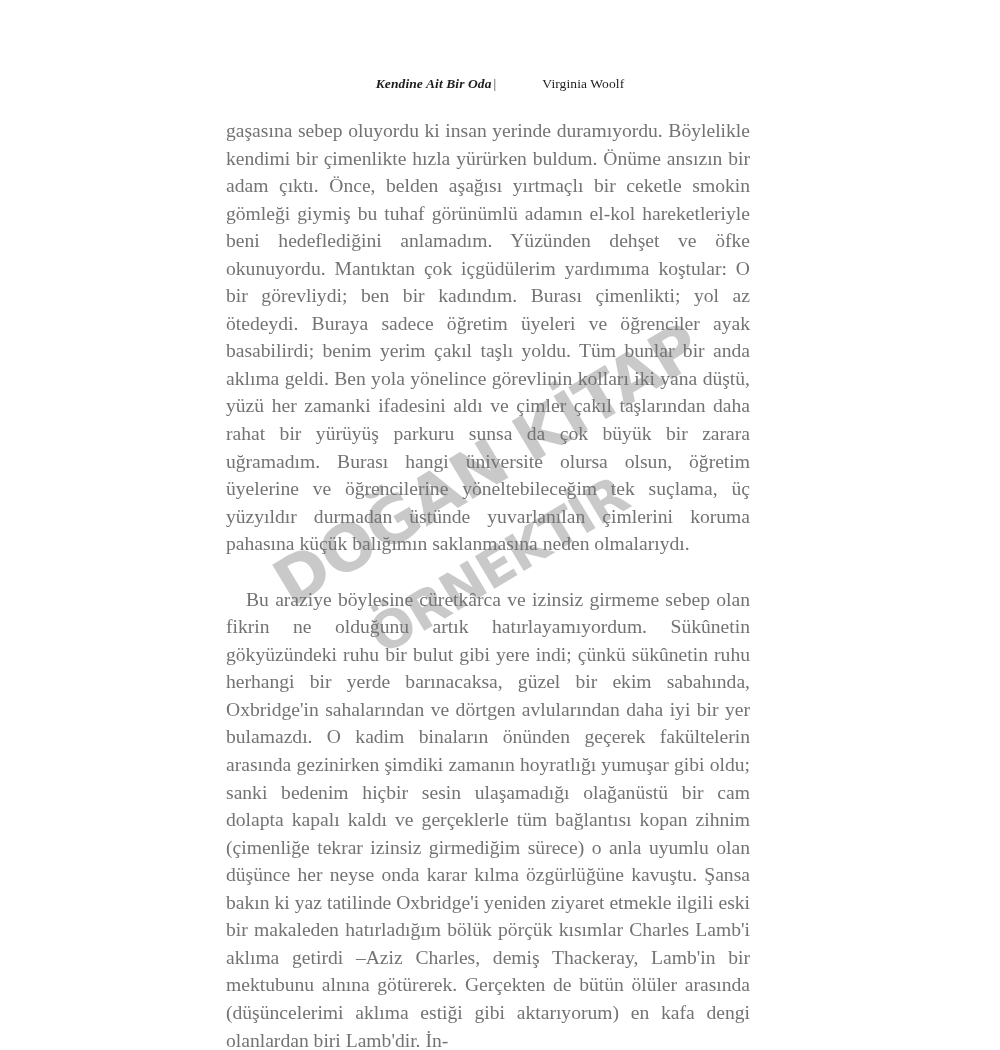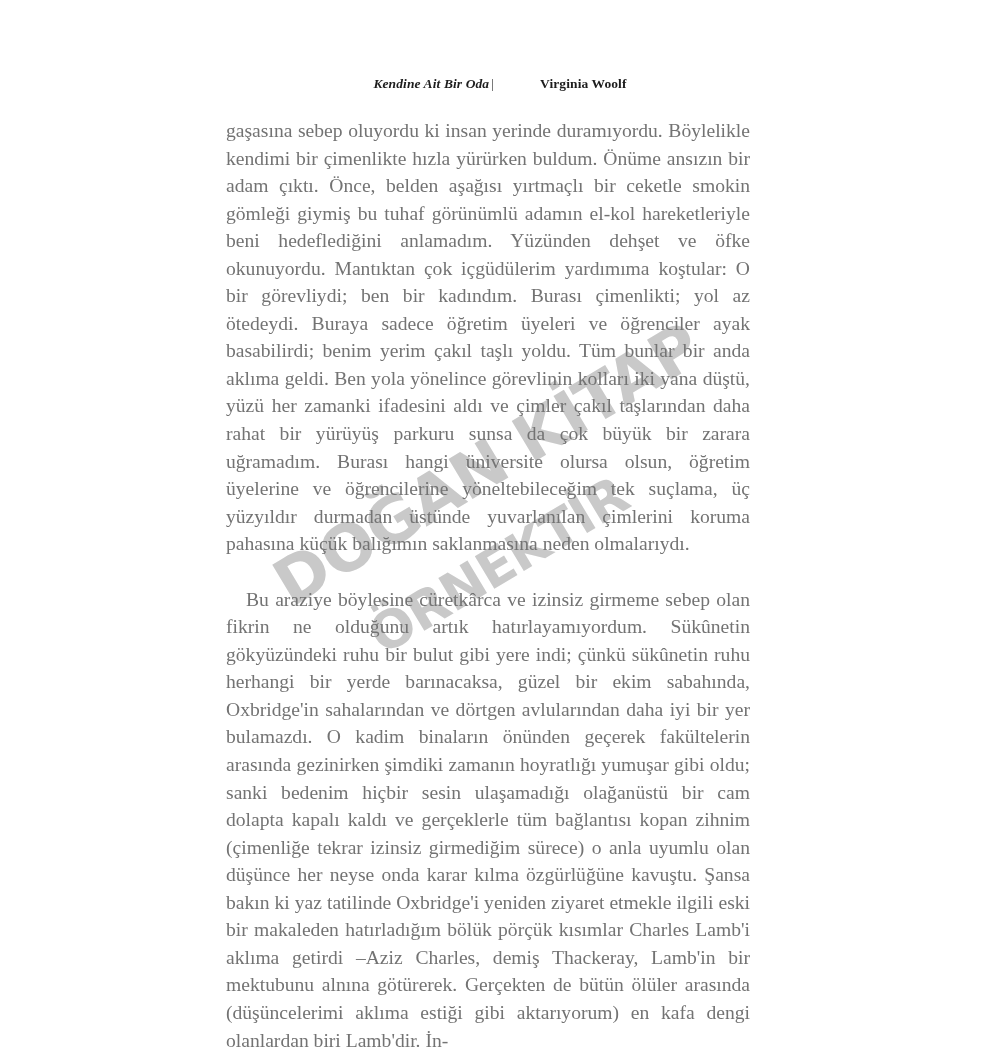--- a/index.html
+++ b/index.html
@@ -38,21 +38,21 @@
     font-weight: bold;
     font-style: italic;
   }
   .running-head .rh-sep {
     font-weight: normal;
     font-style: normal;
     color: #3a3a3a;
     padding: 0 2px;
   }
   .running-head .rh-author {
-    font-weight: bold;
+    font-weight: normal;
     font-style: normal;
     margin-left: 44px;
   }
 
   
   .watermark {
     position: absolute;
     left: 262px;
     top: 352px;
     width: 430px;

